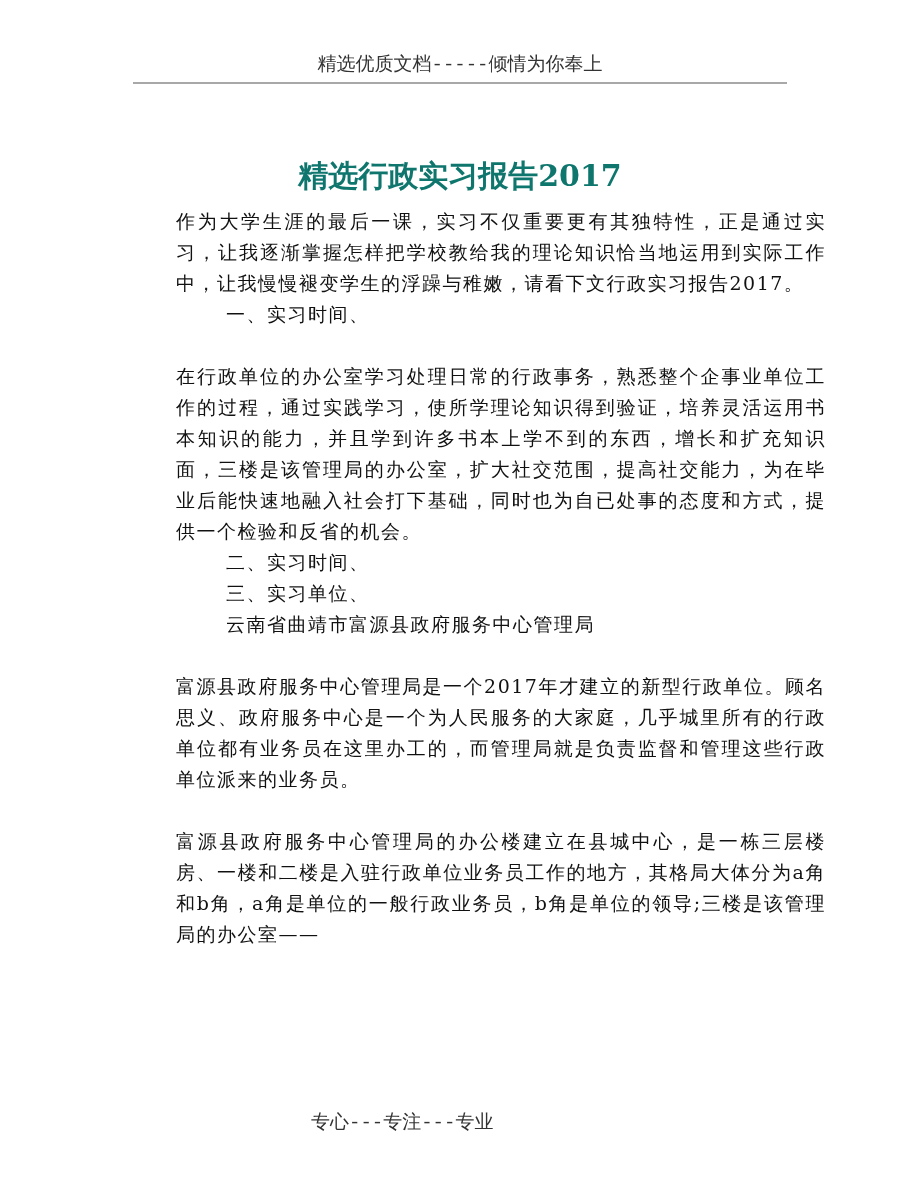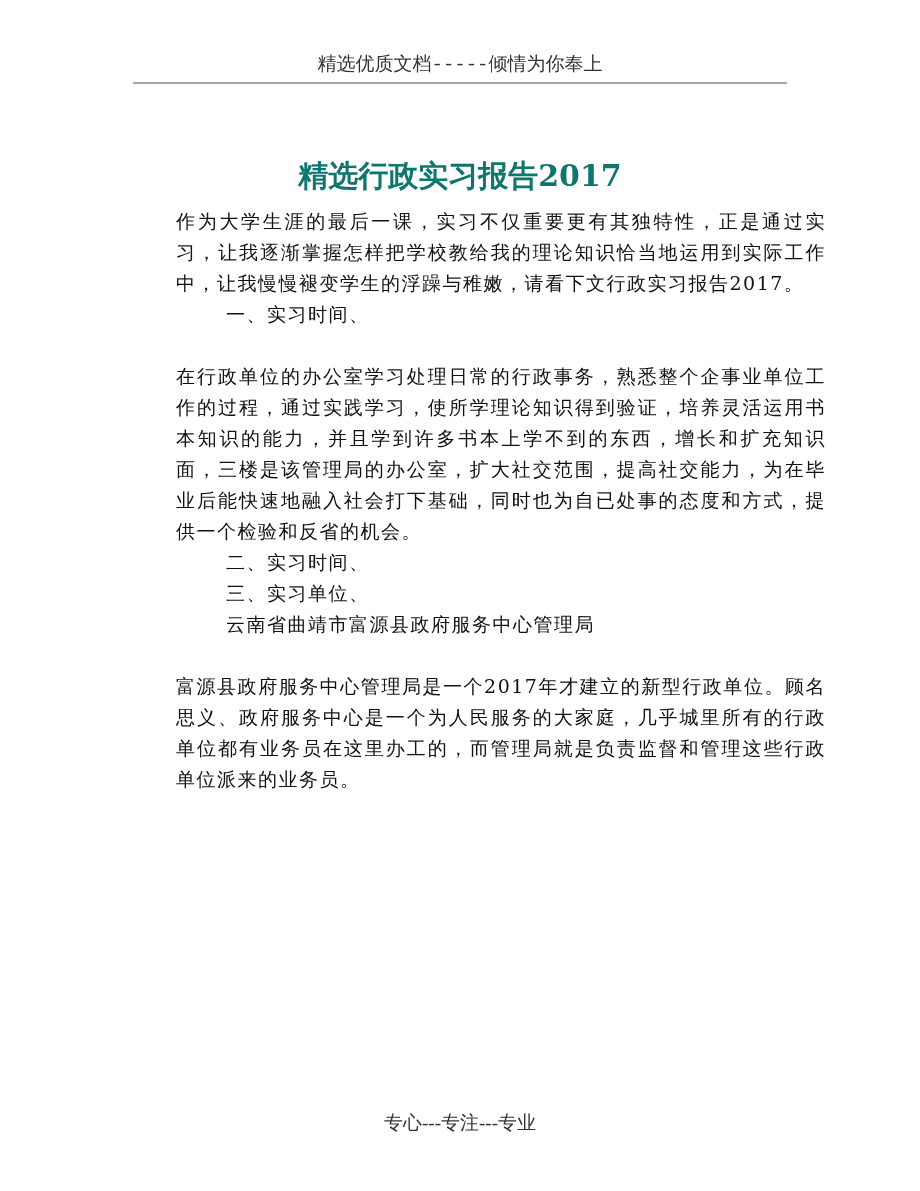--- a/index.html
+++ b/index.html
@@ -62,25 +62,25 @@
       word-break: break-all;
     }
     .indent {
       padding-left: 50px;
     }
     .gap {
       height: 31px;
     }
     .page-footer {
       position: absolute;
-      left: 300px;
+      left: 311px;
       top: 1110px;
       width: 320px;
-      text-align: center;
-      font-family: Liberation Serif, serif;
+      text-align: left;
+      font-family: Liberation Mono, monospace;
       font-size: 19px;
       line-height: 26px;
       color: #333333;
     }
   </style>
 </head>
 <body>
 
 <div class="page-header">精选优质文档-----倾情为你奉上</div>
 <div class="header-rule"></div>
@@ -95,15 +95,16 @@
   <p class="para">在行政单位的办公室学习处理日常的行政事务，熟悉整个企事业单位工作的过程，通过实践学习，使所学理论知识得到验证，培养灵活运用书本知识的能力，并且学到许多书本上学不到的东西，增长和扩充知识面，三楼是该管理局的办公室，扩大社交范围，提高社交能力，为在毕业后能快速地融入社会打下基础，同时也为自已处事的态度和方式，提供一个检验和反省的机会。</p>
 
   <p class="para indent">二、实习时间、</p>
 
   <p class="para indent">三、实习单位、</p>
   <p class="para indent">云南省曲靖市富源县政府服务中心管理局</p>
 
   <div class="gap"></div>
   <p class="para">富源县政府服务中心管理局是一个2017年才建立的新型行政单位。顾名思义、政府服务中心是一个为人民服务的大家庭，几乎城里所有的行政单位都有业务员在这里办工的，而管理局就是负责监督和管理这些行政单位派来的业务员。</p>
   <div class="gap"></div>
+  <p class="para">富源县政府服务中心管理局的办公楼建立在县城中心，是一栋三层楼房、一楼和二楼是入驻行政单位业务员工作的地方，其格局大体分为a角和b角，a角是单位的一般行政业务员，b角是单位的领导;三楼是该管理局的办公室——</p>
 </div>
 
 <div class="page-footer">专心---专注---专业</div>
 
 </body></html>

